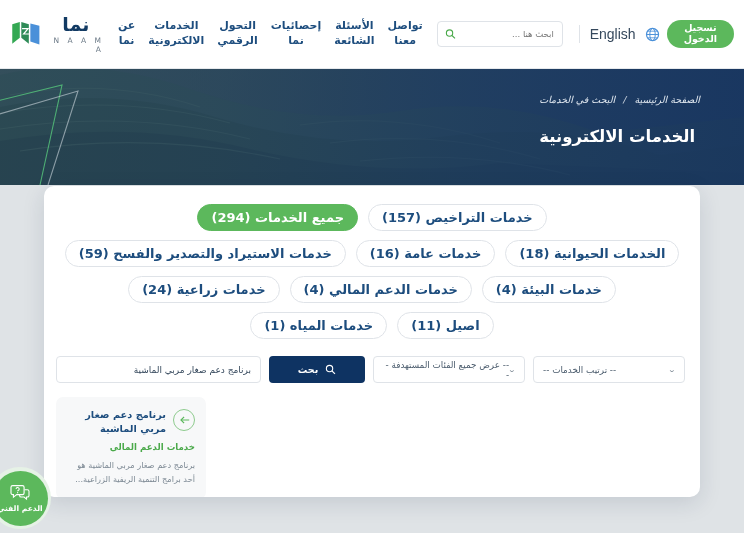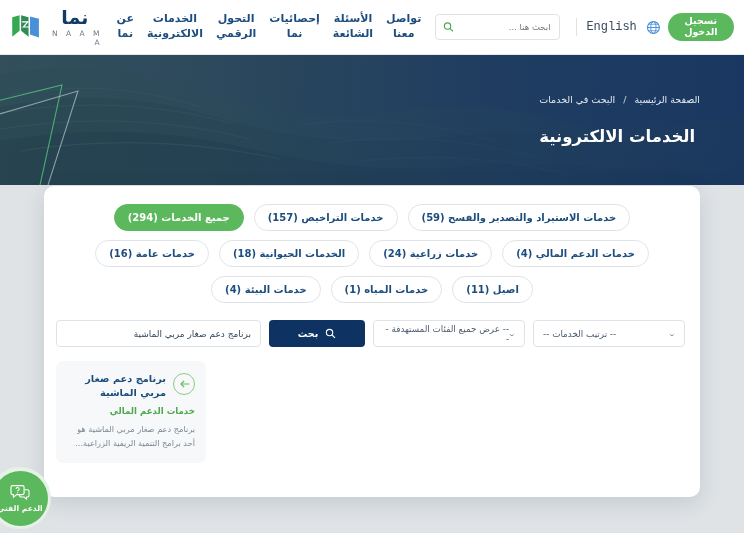--- a/index.html
+++ b/index.html
@@ -7,21 +7,21 @@
     width: 744px; height: 533px;
     font-family: "DejaVu Sans", "Liberation Sans", sans-serif;
     background: #dfe3e6;
     overflow: hidden;
   }
   #page { position: relative; width: 744px; height: 533px; }
 
   
   .header {
     position: absolute; top: 0; left: 0;
-    width: 744px; height: 55px;
+    width: 744px; height: 69px;
     background: #ffffff;
     display: flex; flex-direction: row-reverse;
     align-items: center;
     border-bottom: 1px solid #e6e9ec;
     z-index: 20;
   }
   .logo-wrap {
     display: flex; flex-direction: row-reverse; align-items: center;
     gap: 6px; margin-right: 14px; margin-left: 10px;
   }
@@ -51,22 +51,22 @@
     border: 0; outline: none; background: transparent;
     width: 100%; height: 100%;
     font-family: inherit; font-size: 8.5px; color: #8a939b;
     text-align: right; padding: 0 8px 0 24px; direction: rtl;
   }
   .hdr-search .mag {
     position: absolute; left: 7px; top: 50%; transform: translateY(-50%);
   }
   .divider-v { width: 1px; height: 18px; background: #dfe3e8; margin-right: 10px; }
   .lang {
-    margin-right: 9px; font-size: 12px; color: #35485c; cursor: pointer;
-    font-family: Liberation Mono, monospace;
+    margin-right: 9px; font-size: 14px; color: #35485c; cursor: pointer;
+    font-family: Liberation Sans, sans-serif;
   }
   .globe { margin-right: 7px; cursor: pointer; display:block; }
   .login-btn {
     margin-right: 10px; width: 76px; height: 28px;
     background: #5cb85c; border-radius: 14px;
     color: #fff; font-size: 9.5px; font-weight: bold;
     display: flex; align-items: center; justify-content: center;
     line-height: 1.15; text-align: center; cursor: pointer;
     white-space: pre-line; overflow: hidden;
   }
@@ -82,21 +82,21 @@
     position: absolute; inset: 0;
     background: linear-gradient(275deg, rgba(24,54,96,.93) 0%, rgba(27,58,99,.80) 38%, rgba(30,62,100,.60) 70%, rgba(32,64,100,.52) 100%);
   }
   .hero-lines { position: absolute; inset: 0; }
   .hero-txt {
     position: absolute; right: 44px; top: 0;
     height: 130px; display: flex; flex-direction: column;
     justify-content: center; align-items: flex-end;
     color: #fff;
   }
-  .crumb { font-size: 9.5px; color: #e3eaf2; margin-bottom: 22px; }
+  .crumb { font-size: 9.5px; color: #e3eaf2; margin-bottom: 22px; font-style: italic; }
   .crumb .sep { margin: 0 5px; opacity: .85; }
   .crumb span { cursor: pointer; }
   .hero-title { font-size: 16.5px; font-weight: bold; letter-spacing: .2px; }
 
   
   .panel {
     position: absolute; left: 44px; top: 186px;
     width: 656px; height: 311px;
     background: #fff; border-radius: 10px;
     box-shadow: 0 6px 22px rgba(20,40,70,.13);
@@ -105,21 +105,21 @@
 
   .chips {
     display: flex; flex-direction: row-reverse; flex-wrap: wrap;
     justify-content: center; align-items: center;
     gap: 9px 10px; padding: 18px 16px 0 16px;
   }
   .chip {
     height: 27px; padding: 0 13px;
     border: 1px solid #dfe3e8; border-radius: 14px;
     background: #fff; color: #1d4d7e;
-    font-size: 10px; font-weight: bold;
+    font-size: 13px; font-weight: bold;
     display: flex; align-items: center; justify-content: center;
     white-space: nowrap; cursor: pointer;
   }
   .chip.active { background: #5cb85c; border-color: #5cb85c; color: #fff; }
 
   .searchbar {
     display: flex; flex-direction: row-reverse; align-items: center;
     gap: 8px; padding: 17px 12px 0 12px;
   }
   .q-input {

